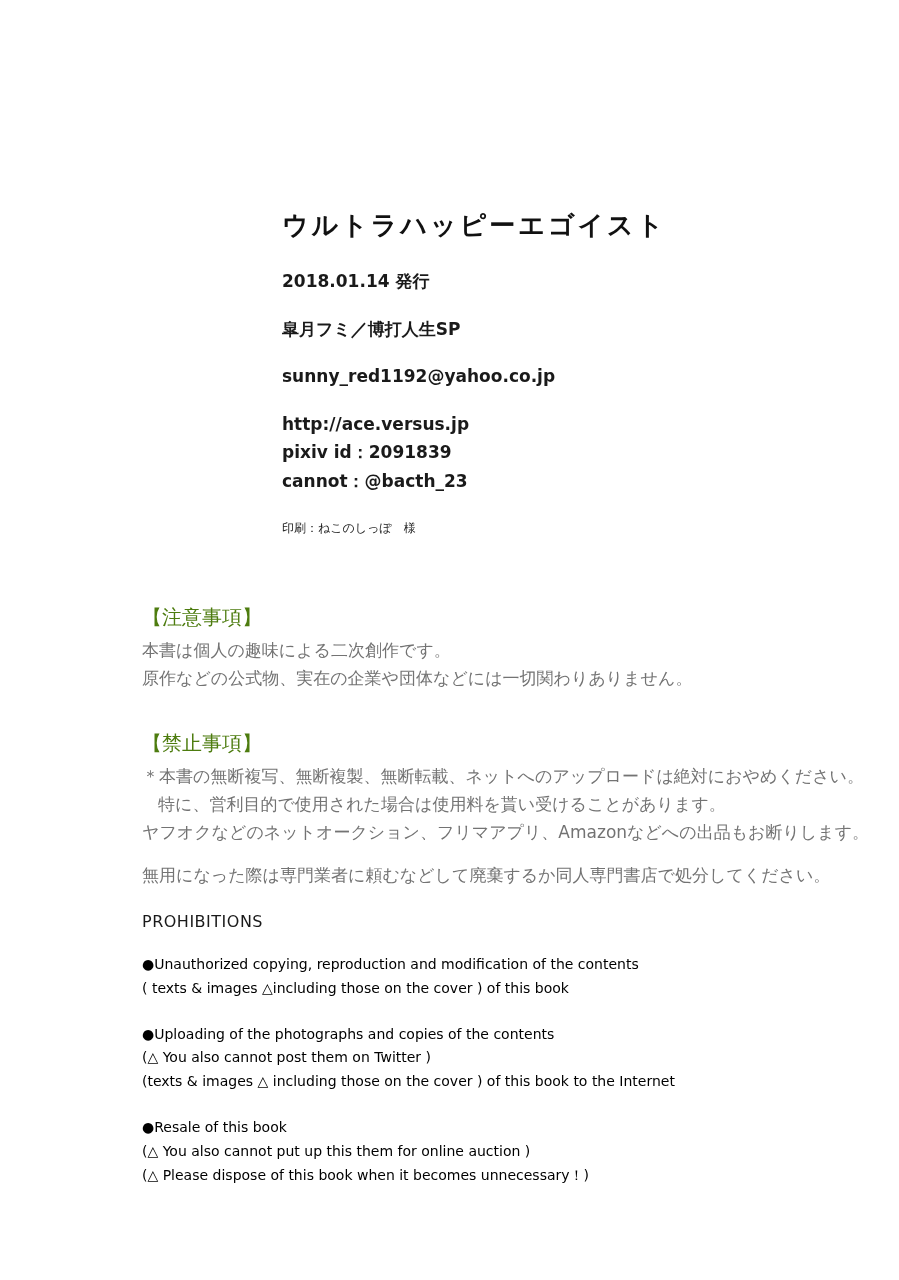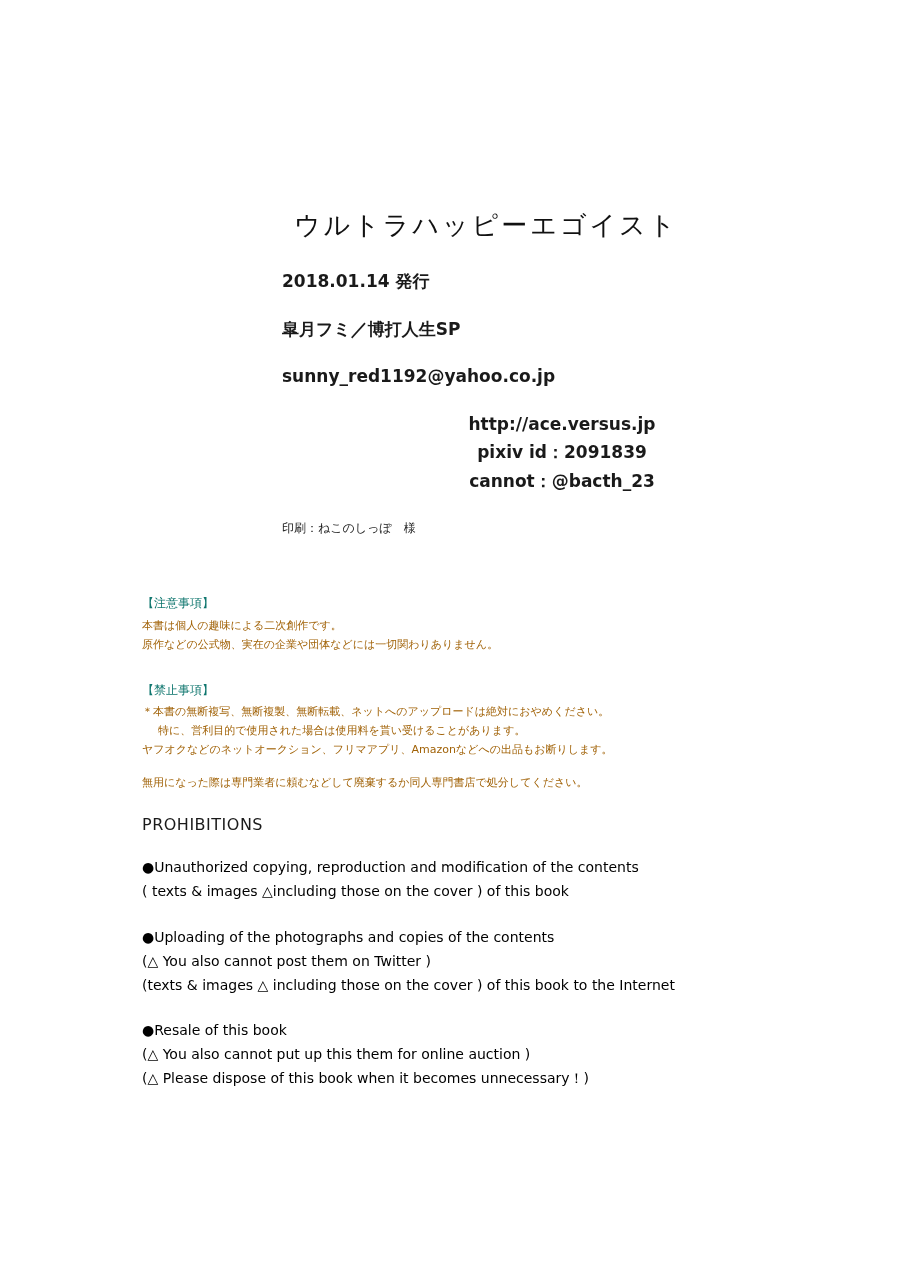--- a/index.html
+++ b/index.html
@@ -23,67 +23,66 @@
 
   
   .colophon {
     position: absolute;
     left: 282px;
     top: 210px;
     width: 560px;
   }
   .colophon .title {
     font-size: 26px;
-    font-weight: 400;
+    font-weight: 700;
     letter-spacing: 3px;
     line-height: 1.2;
-    margin: 0 0 28px 12px;
+    margin: 0 0 28px 0;
     color: #111;
     white-space: nowrap;
   }
   .colophon .line {
     font-size: 17px;
     line-height: 1.5;
     margin: 0 0 22px 0;
     color: #1a1a1a;
     font-weight: bold;
   }
   .colophon .line.tight {
     margin-bottom: 2px;
   }
   .colophon .group {
     margin-bottom: 24px;
   }
   .colophon .group .line {
     margin-bottom: 3px;
-    text-align: center;
   }
   .colophon .printer {
     font-size: 12px;
     margin-top: 26px;
   }
 
   
   .body-block {
     position: absolute;
     left: 142px;
     top: 590px;
     width: 700px;
   }
   .heading {
-    font-size: 12px;
+    font-size: 20px;
     line-height: 1.55;
-    margin: 4px 0 4px 0;
-    color: #0f766e;
+    margin: 12px 0 4px 0;
+    color: #4d7c0f;
   }
   .jp {
-    font-size: 11px;
+    font-size: 17px;
     line-height: 1.55;
     margin: 0 0 2px 0;
-    color: #a16207;
+    color: #737373;
     white-space: nowrap;
   }
   .jp.indent {
     padding-left: 16px;
   }
   .gap-sm { height: 14px; }
   .gap-md { height: 22px; }
 
   .en-head {
     font-size: 16px;

